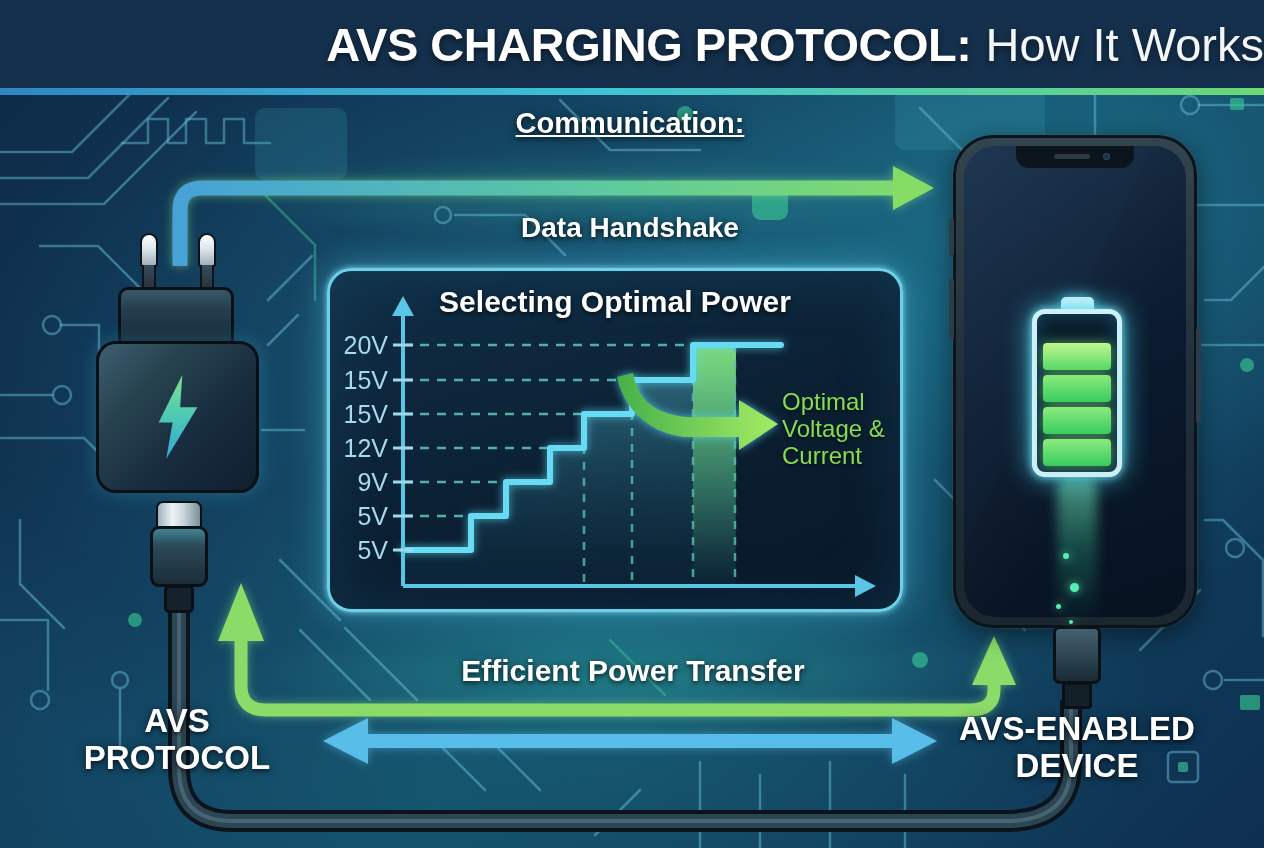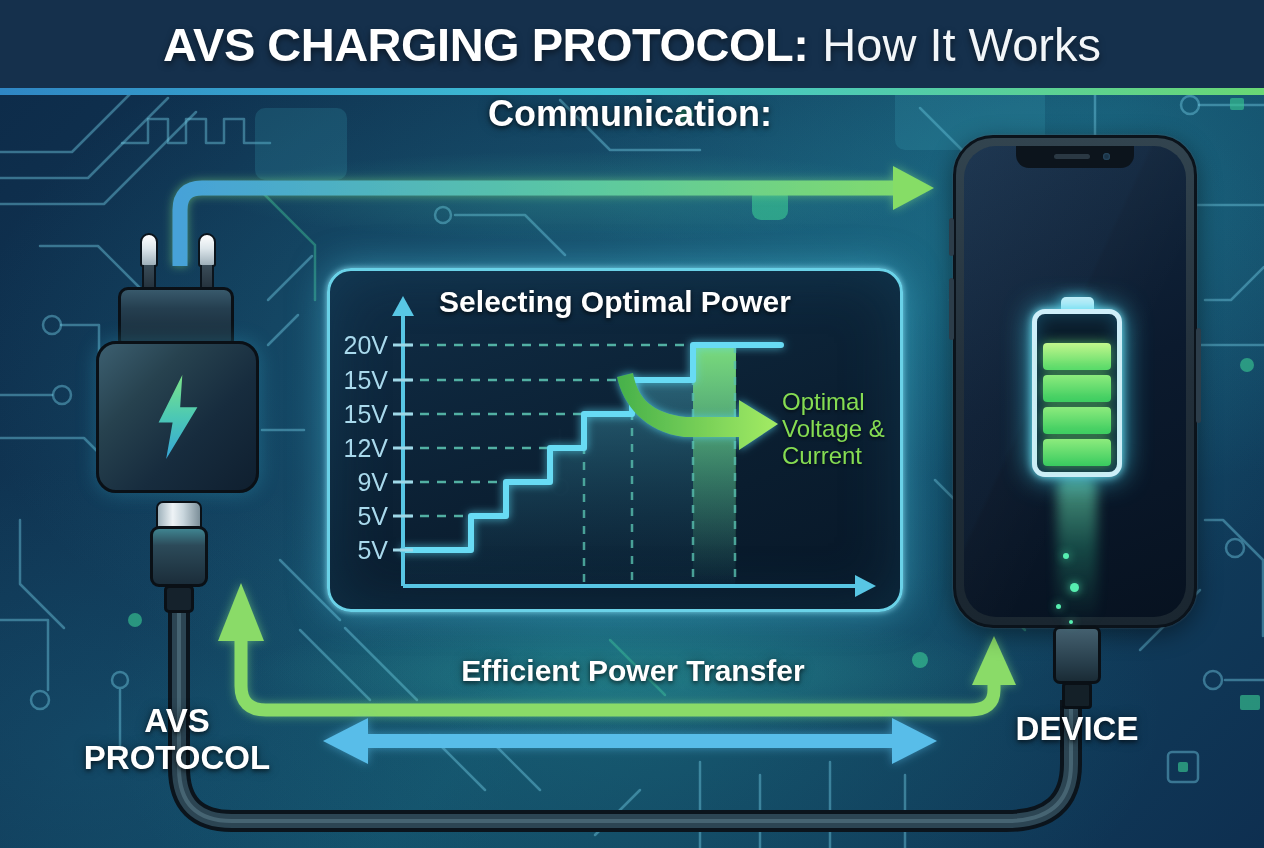--- a/index.html
+++ b/index.html
@@ -12,21 +12,21 @@
       radial-gradient(ellipse 700px 420px at 86% 22%, rgba(45,165,185,.30), transparent 72%),
       radial-gradient(ellipse 760px 430px at 50% 84%, rgba(40,160,160,.22), transparent 70%),
       radial-gradient(ellipse 600px 400px at 8% 88%, rgba(25,105,135,.28), transparent 70%),
       linear-gradient(135deg,#0d2a48 0%,#113a58 38%,#124a66 58%,#0e2f50 100%);
   }
   .abs{position:absolute;}
   svg{display:block;}
 
   
   .titlebar{left:0;top:0;width:1264px;height:88px;background:#15304c;
-    display:flex;align-items:center;justify-content:center;z-index:6;}
+    display:flex;align-items:center;justify-content:flex-end;z-index:6;}
   .titlebar .t-main{font-weight:700;font-size:47px;letter-spacing:-.5px;color:#fff;
     text-shadow:0 3px 6px rgba(0,0,0,.5);}
   .titlebar .t-sub{font-weight:400;font-size:47px;color:#f2f6f9;margin-left:14px;
     text-shadow:0 3px 6px rgba(0,0,0,.5);}
   .title-accent{left:0;top:88px;width:1264px;height:7px;z-index:6;
     background:linear-gradient(90deg,#2f86c4 0%,#3fc3d6 48%,#6ad874 100%);}
 
   
   .lbl{color:#fff;font-weight:700;text-align:center;
     text-shadow:0 2px 4px rgba(0,0,0,.6),0 0 12px rgba(0,0,0,.35);z-index:5;}
@@ -220,23 +220,24 @@
     </g>
   </svg>
 
   <div class="abs titlebar">
     <div>
       <span class="t-main">AVS CHARGING PROTOCOL:</span><span class="t-sub">How It Works</span>
     </div>
   </div>
   <div class="abs title-accent"></div>
 
-  <div class="abs lbl" style="left:370px;top:97px;width:520px;font-size:36px;line-height:33px;">
+  <div class="abs lbl" style="left:370px;top:107px;width:520px;font-size:29px;line-height:33px;text-decoration:underline;">
     <div>Communication:</div>
   </div>
+  <div class="abs lbl" style="left:370px;top:212px;width:520px;font-size:28px;">Data Handshake</div>
 
   <div class="abs pin" style="left:140px;top:233px;">
     <div class="tip"></div>
       <div class="shaft"></div>
   </div>
   <div class="abs pin" style="left:198px;top:233px;">
     <div class="tip"></div>
       <div class="shaft"></div>
   </div>
   <div class="abs plug-head"></div>
@@ -365,16 +366,17 @@
       <div>Current</div>
     </div>
   </div>
 
   <div class="abs lbl" style="left:373px;top:654px;width:520px;font-size:30px;">Efficient Power Transfer</div>
   <div class="abs lbl" style="left:67px;top:702px;width:220px;font-size:33px;line-height:37px;">
     <div>AVS</div>
     <div>PROTOCOL</div>
   </div>
   <div class="abs lbl" style="left:957px;top:710px;width:240px;font-size:33px;line-height:37px;">
+    <div>AVS-ENABLED</div>
     <div>DEVICE</div>
   </div>
 
 </div>
 
 </body></html>

